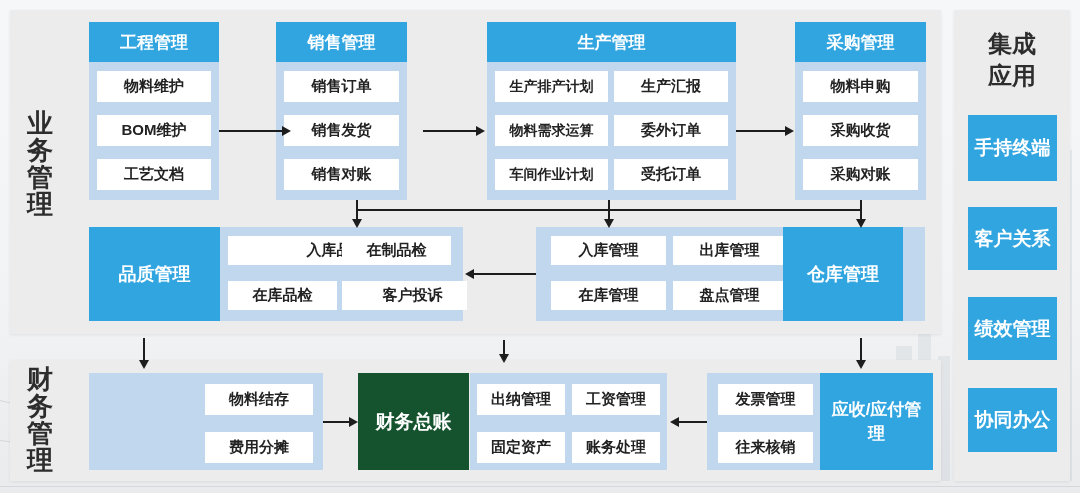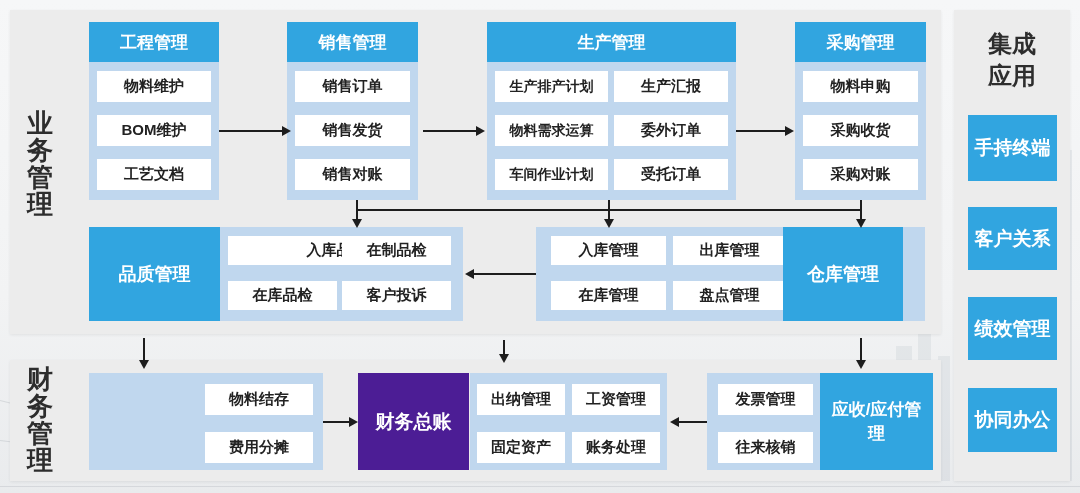--- a/index.html
+++ b/index.html
@@ -21,21 +21,21 @@
     font-size:26px;line-height:27px;font-weight:700;color:#2d2d2d;
     word-break:break-all;letter-spacing:0;}
 
   .group{position:absolute;background:#c0d7ee;z-index:2;}
   .group-header{position:absolute;left:0;top:0;width:100%;height:40px;background:#31a5e0;
     color:#ffffff;font-size:17px;font-weight:700;display:flex;align-items:center;justify-content:center;}
   .mitem{position:absolute;background:#ffffff;color:#222;font-size:15px;font-weight:600;
     display:flex;align-items:center;justify-content:center;white-space:nowrap;}
   .bluebox{position:absolute;background:#31a5e0;color:#fff;display:flex;align-items:center;
     justify-content:center;text-align:center;font-weight:600;z-index:2;}
-  .redbox{position:absolute;background:#4c1d95;color:#fff;display:flex;align-items:center;
+  .redbox{position:absolute;background:#14532d;color:#fff;display:flex;align-items:center;
     justify-content:center;text-align:center;font-weight:700;font-size:19px;z-index:2;}
 
   .int-title{position:absolute;z-index:3;text-align:center;font-size:24px;line-height:32px;
     font-weight:700;color:#2d2d2d;word-break:break-all;}
   .int-box{font-size:19px;line-height:26px;word-break:break-all;}
 
   .ln{position:absolute;background:#1d1d1d;z-index:4;}
   .tri{position:absolute;width:0;height:0;border-style:solid;border-color:transparent;z-index:4;}
   .tri-right{border-left:9px solid #1d1d1d;border-top-width:5px;border-bottom-width:5px;}
   .tri-left{border-right:9px solid #1d1d1d;border-top-width:5px;border-bottom-width:5px;}
@@ -61,21 +61,21 @@
   <div class="vlabel" style="left:22px;top:110px;">业务管理</div>
   <div class="vlabel" style="left:22px;top:366px;">财务管理</div>
 
   <div class="group" style="left:89px;top:22px;width:130px;height:178px;">
     <div class="group-header">工程管理</div>
     <div class="mitem" style="left:8px;top:49px;width:114px;height:31px;">物料维护</div>
     <div class="mitem" style="left:8px;top:93px;width:114px;height:31px;">BOM维护</div>
     <div class="mitem" style="left:8px;top:137px;width:114px;height:31px;">工艺文档</div>
   </div>
 
-  <div class="group" style="left:287px;top:22px;width:131px;height:178px;">
+  <div class="group" style="left:276px;top:22px;width:131px;height:178px;">
     <div class="group-header">销售管理</div>
     <div class="mitem" style="left:8px;top:49px;width:115px;height:31px;">销售订单</div>
     <div class="mitem" style="left:8px;top:93px;width:115px;height:31px;">销售发货</div>
     <div class="mitem" style="left:8px;top:137px;width:115px;height:31px;">销售对账</div>
   </div>
 
   <div class="group" style="left:487px;top:22px;width:249px;height:178px;">
     <div class="group-header">生产管理</div>
     <div class="mitem" style="left:8px;top:49px;width:113px;height:31px;font-size:14px;font-family:Liberation Serif, serif;">生产排产计划</div>
     <div class="mitem" style="left:8px;top:93px;width:113px;height:31px;font-size:14px;">物料需求运算</div>
@@ -90,21 +90,21 @@
     <div class="mitem" style="left:8px;top:49px;width:115px;height:31px;">物料申购</div>
     <div class="mitem" style="left:8px;top:93px;width:115px;height:31px;">采购收货</div>
     <div class="mitem" style="left:8px;top:137px;width:115px;height:31px;">采购对账</div>
   </div>
 
   <div class="group" style="left:89px;top:227px;width:374px;height:94px;">
     <div class="bluebox" style="left:0;top:0;width:131px;height:94px;font-size:18px;">品质管理</div>
     <div class="mitem" style="left:139px;top:9px;width:123px;height:29px;padding-left:47px;">入库品检</div>
     <div class="mitem" style="left:253px;top:9px;width:109px;height:29px;">在制品检</div>
     <div class="mitem" style="left:139px;top:54px;width:109px;height:29px;">在库品检</div>
-    <div class="mitem" style="left:253px;top:54px;width:109px;height:29px;">客户投诉</div>
+    <div class="mitem" style="left:253px;top:54px;width:109px;height:29px;padding-left:16px;">客户投诉</div>
   </div>
 
   <div class="group" style="left:536px;top:227px;width:389px;height:94px;">
     <div class="mitem" style="left:15px;top:9px;width:115px;height:29px;">入库管理</div>
     <div class="mitem" style="left:137px;top:9px;width:113px;height:29px;">出库管理</div>
     <div class="mitem" style="left:15px;top:54px;width:115px;height:29px;">在库管理</div>
     <div class="mitem" style="left:137px;top:54px;width:113px;height:29px;">盘点管理</div>
     <div class="bluebox" style="left:247px;top:0;width:120px;height:94px;font-size:18px;">仓库管理</div>
   </div>
 

